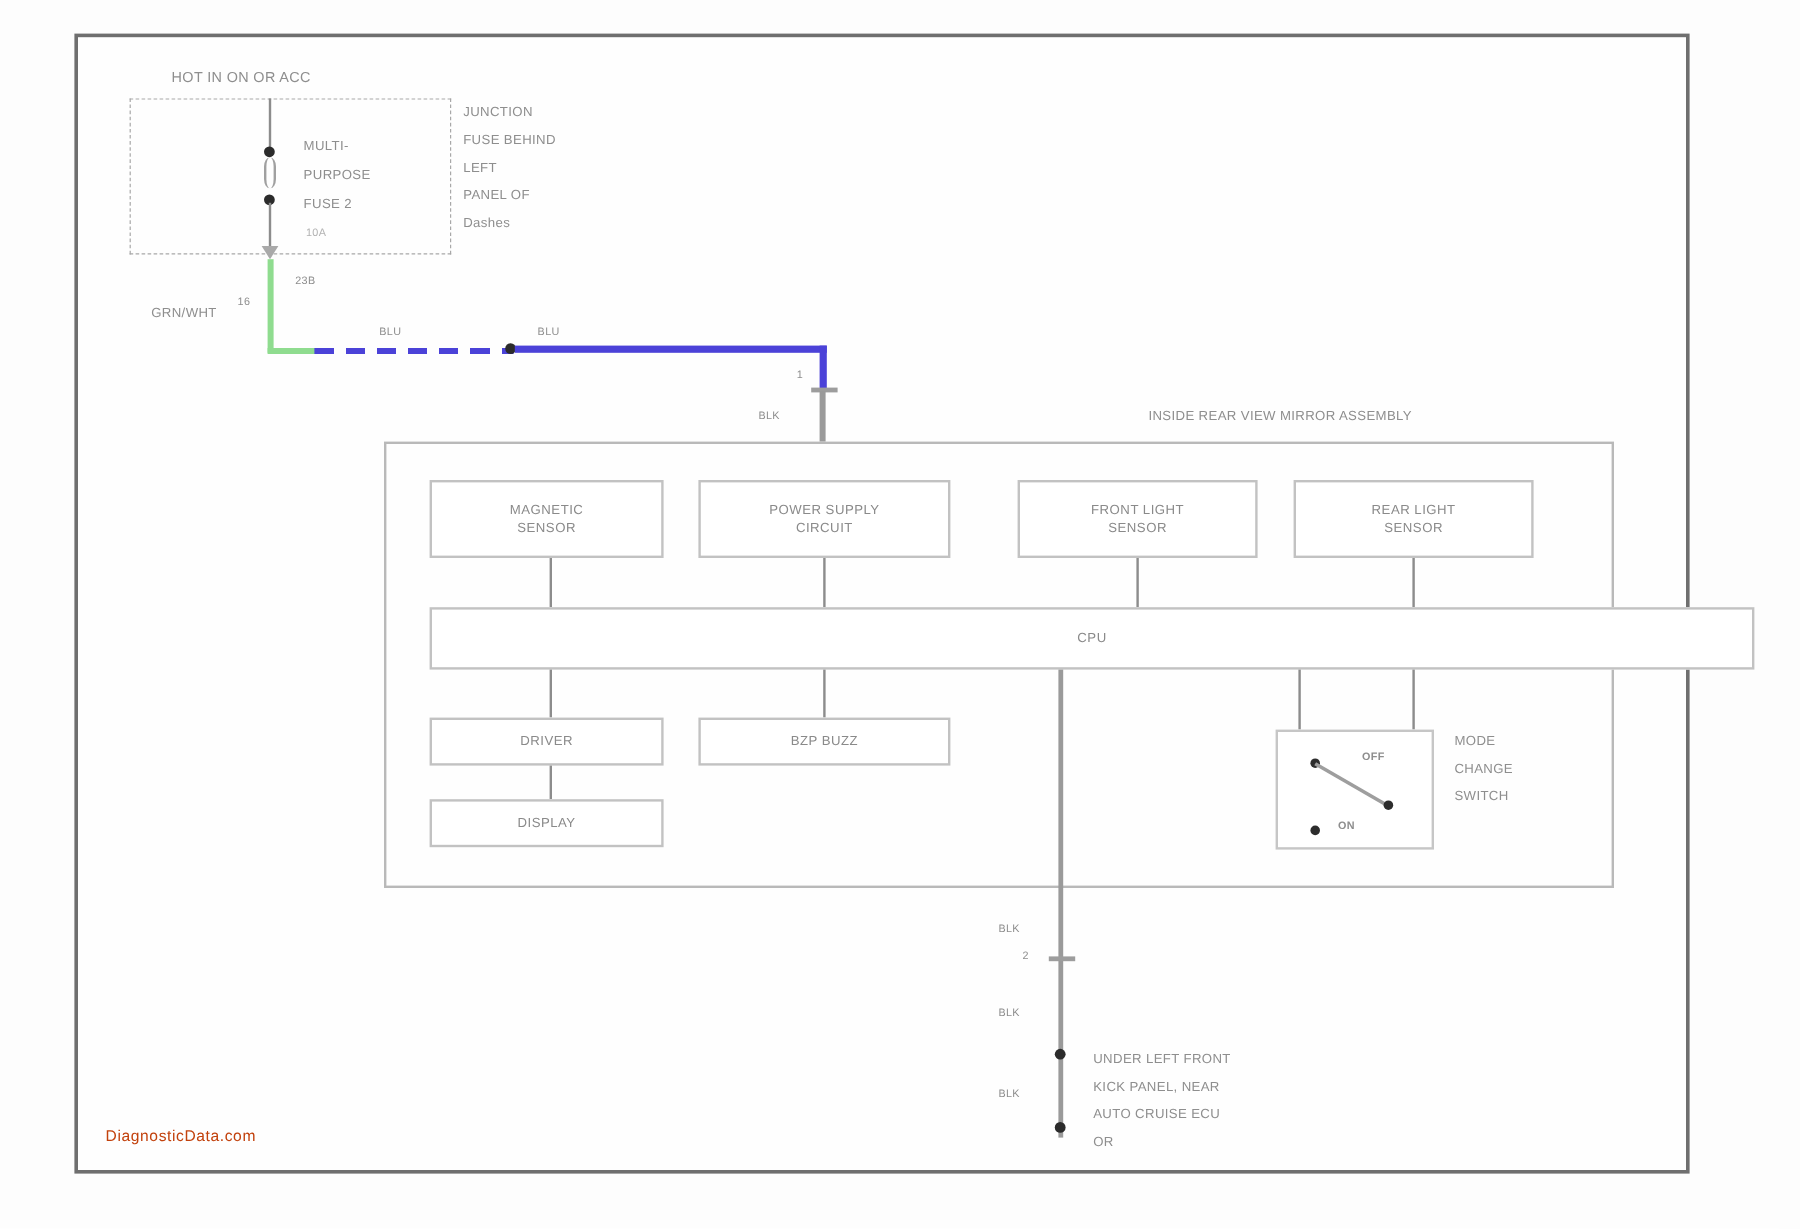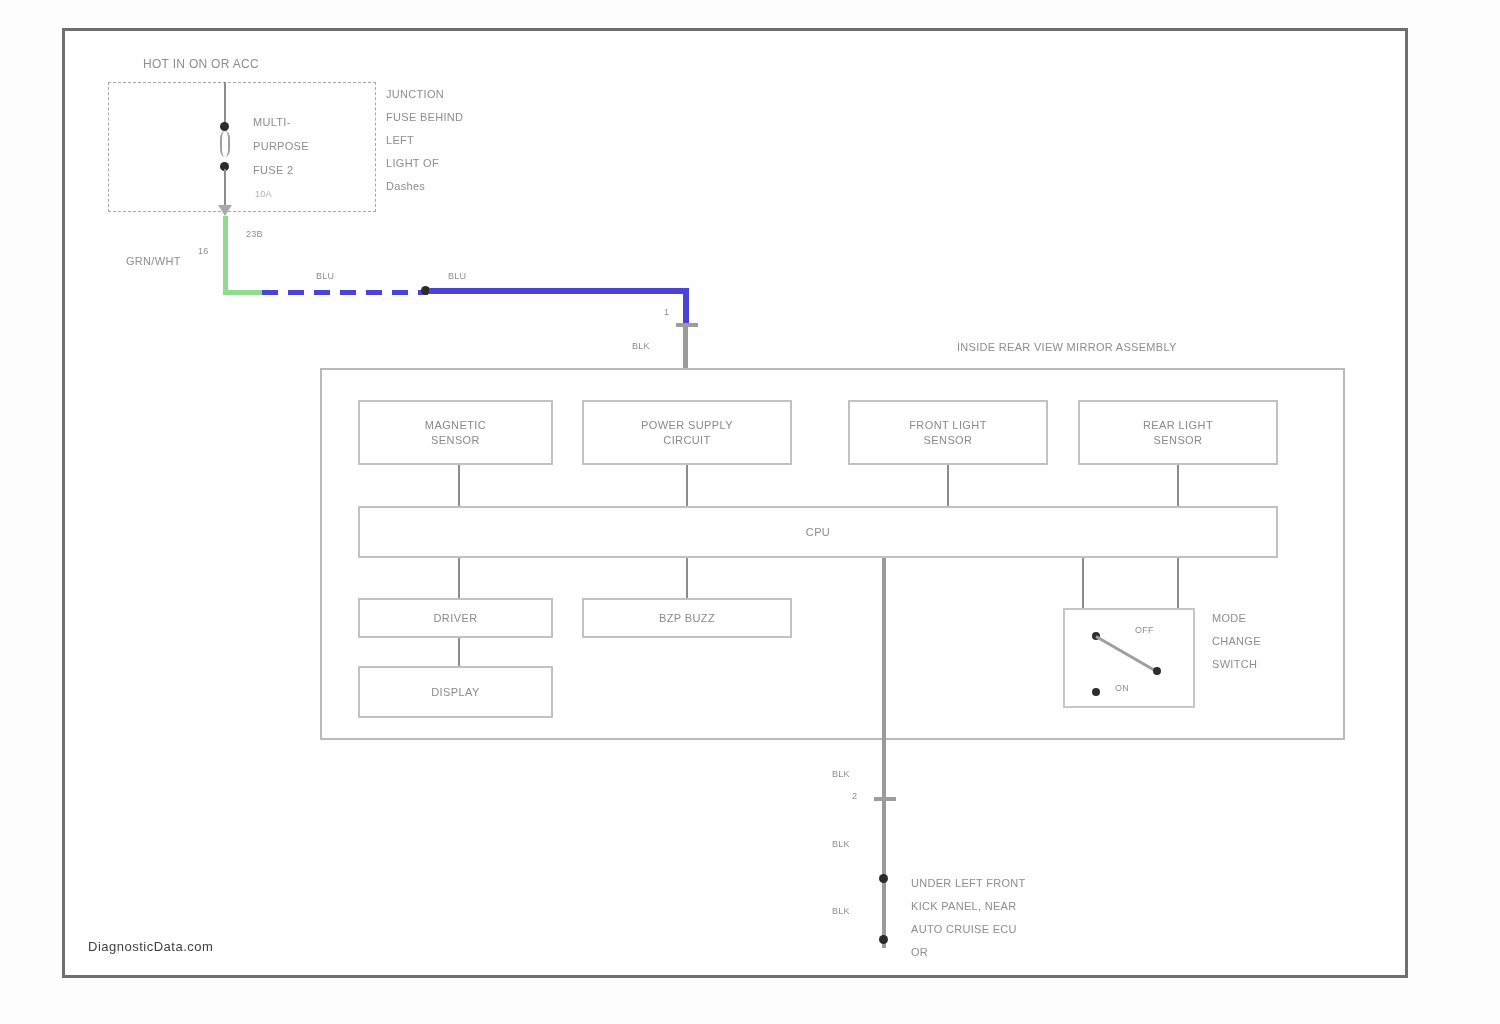--- a/index.html
+++ b/index.html
@@ -106,20 +106,21 @@
     background: #fefefe;
     box-sizing: border-box;
   }
 
   
   .switch-frame {
     position: absolute;
     border: 2px solid #c6c6c6;
     box-sizing: border-box;
     background: #fff;
+    font-weight: bold;
   }
   .sw-arm {
     position: absolute;
     height: 3px;
     background: #9e9e9e;
     transform-origin: 0 50%;
   }
   .sw-dot {
     position: absolute;
     width: 8px;
@@ -144,21 +145,21 @@
     position: absolute;
     width: 0; height: 0;
     border-left: 7px solid transparent;
     border-right: 7px solid transparent;
     border-top: 11px solid #a9a9a9;
   }
 
   .watermark {
     position: absolute;
     font-size: 13px;
-    color: #404040;
+    color: #c2410c;
     letter-spacing: 0.5px;
     white-space: nowrap;
   }
 </style>
 </head>
 <body>
 
 <div id="page">
 
   <div class="outer-frame"></div>
@@ -174,21 +175,21 @@
   <div class="wire v" style="left:224px; top:169px; height:45px;"></div>
 
   <div class="lbl" style="left:253px; top:116px;">MULTI-</div>
   <div class="lbl" style="left:253px; top:140px;">PURPOSE</div>
   <div class="lbl" style="left:253px; top:164px;">FUSE 2</div>
   <div class="lbl tiny faint" style="left:255px; top:188px;">10A</div>
 
   <div class="lbl" style="left:386px; top:88px;">JUNCTION</div>
   <div class="lbl" style="left:386px; top:111px;">FUSE BEHIND</div>
   <div class="lbl" style="left:386px; top:134px;">LEFT</div>
-  <div class="lbl" style="left:386px; top:157px;">LIGHT OF</div>
+  <div class="lbl" style="left:386px; top:157px;">PANEL OF</div>
   <div class="lbl" style="left:386px; top:180px;">Dashes</div>
 
   <div class="wedge" style="left:218px; top:205px;"></div>
   <div class="lbl tiny" style="left:198px; top:228px;margin-top:17px;">16</div>
   <div class="lbl tiny" style="left:246px; top:228px;">23B</div>
 
   <div class="wire v green" style="left:223px; top:216px; width:5px; height:78px;"></div>
   <div class="wire h green" style="left:223px; top:290px; width:45px; height:5px;"></div>
   <div class="lbl" style="left:126px; top:255px;">GRN/WHT</div>
 
@@ -237,42 +238,42 @@
       <div>REAR LIGHT</div>
       <div>SENSOR</div>
     </div>
   </div>
 
   <div class="wire v" style="left:458px; top:465px; height:41px; width:2px;"></div>
   <div class="wire v" style="left:686px; top:465px; height:41px; width:2px;"></div>
   <div class="wire v" style="left:947px; top:465px; height:41px; width:2px;"></div>
   <div class="wire v" style="left:1177px; top:465px; height:41px; width:2px;"></div>
 
-  <div class="box" style="left:358px; top:506px; width:920px; height:52px;">
+  <div class="box" style="left:358px; top:506px; width:1104px; height:52px;">
     <div class="box-label">CPU</div>
   </div>
 
   <div class="wire v" style="left:458px; top:558px; height:40px; width:2px;"></div>
   <div class="wire v" style="left:686px; top:558px; height:40px; width:2px;"></div>
   <div class="wire v" style="left:1082px; top:558px; height:50px; width:2px;"></div>
   <div class="wire v" style="left:1177px; top:558px; height:50px; width:2px;"></div>
 
   <div class="wire v grey-thick" style="left:882px; top:558px; width:4px; height:390px;"></div>
 
   <div class="box" style="left:358px; top:598px; width:195px; height:40px;">
     <div class="box-label">DRIVER</div>
   </div>
 
   <div class="box" style="left:582px; top:598px; width:210px; height:40px;">
     <div class="box-label">BZP BUZZ</div>
   </div>
 
   <div class="wire v" style="left:458px; top:638px; height:28px; width:2px;"></div>
 
-  <div class="box" style="left:358px; top:666px; width:195px; height:52px;">
+  <div class="box" style="left:358px; top:666px; width:195px; height:40px;">
     <div class="box-label">DISPLAY</div>
   </div>
 
   <div class="switch-frame" style="left:1063px; top:608px; width:132px; height:100px;">
     <div class="sw-dot" style="left:27px; top:22px;"></div>
     <div class="sw-arm" style="left:31px; top:25px; width:70px; transform: rotate(30deg);"></div>
     <div class="sw-dot" style="left:88px; top:57px;"></div>
     <div class="sw-dot" style="left:27px; top:78px;"></div>
     <div class="lbl tiny" style="left:70px; top:14px;">OFF</div>
     <div class="lbl tiny" style="left:50px; top:72px;">ON</div>

